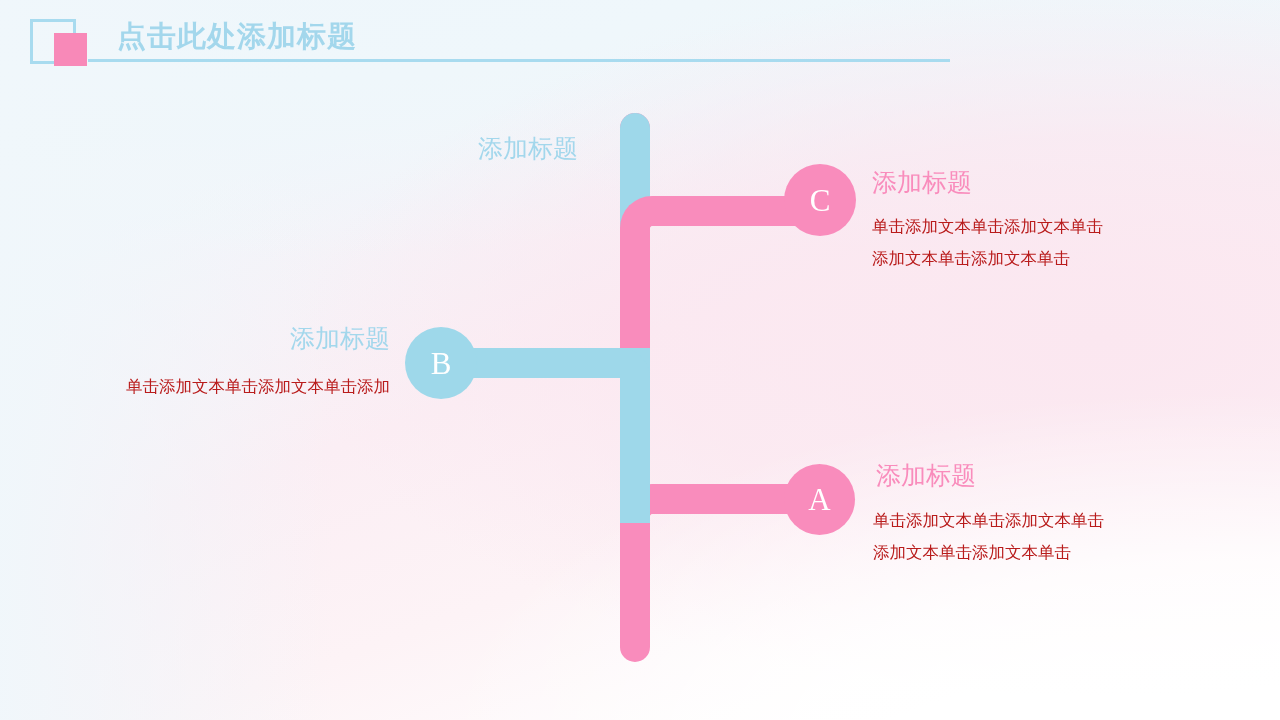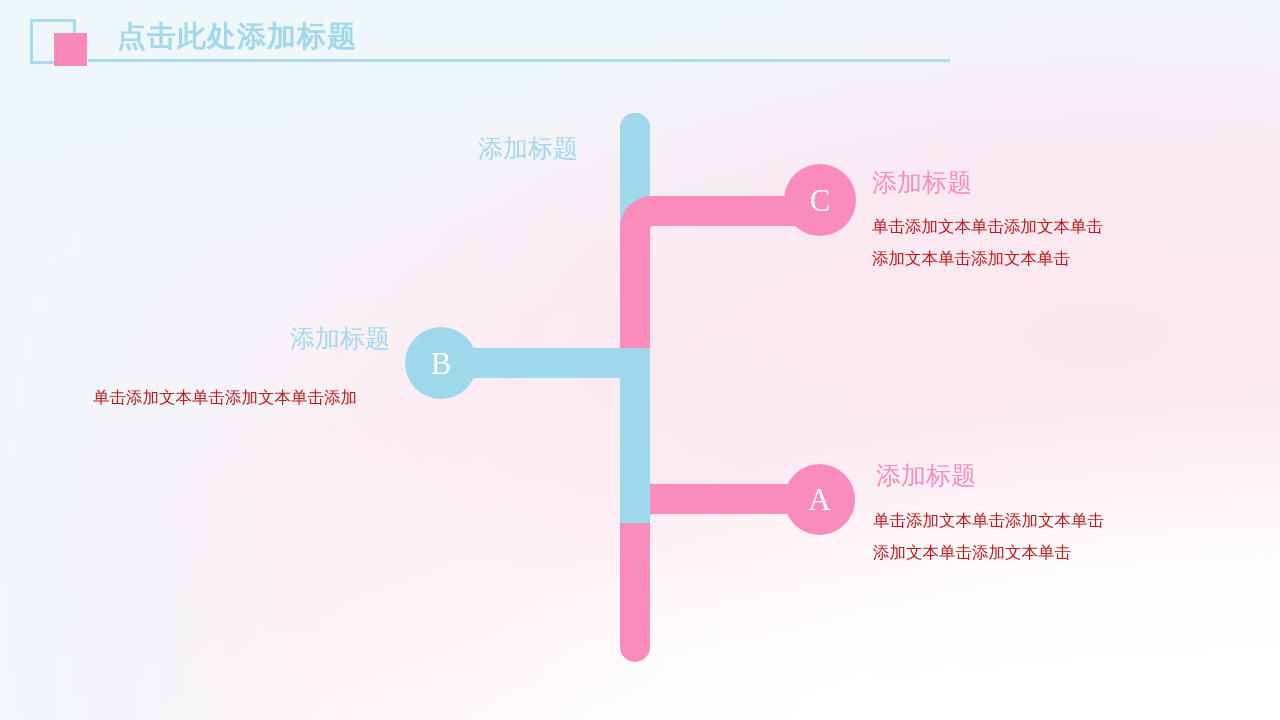--- a/index.html
+++ b/index.html
@@ -228,21 +228,21 @@
     color: #b91c1c;
     font-family: "DejaVu Sans", "Liberation Sans", sans-serif;
   }
 
   .title-top   { left: 478px; top: 132px; }
   .title-c     { left: 872px; top: 166px; }
   .body-c      { left: 872px; top: 211px; }
   .title-a     { left: 876px; top: 459px; }
   .body-a      { left: 873px; top: 505px; }
   .title-b     { left: 250px; top: 322px; width: 140px; text-align: right; }
-  .body-b      { left: 60px;  top: 382px; width: 330px; text-align: center; }
+  .body-b      { left: 60px;  top: 371px; width: 330px; text-align: right; }
 </style>
 </head>
 <body>
 
 <div class="slide">
 
   <div class="bg-layer bg-base"></div>
   <div class="bg-layer bg-blue-top"></div>
   <div class="bg-layer bg-blue-top2"></div>
   <div class="bg-layer bg-pink"></div>

